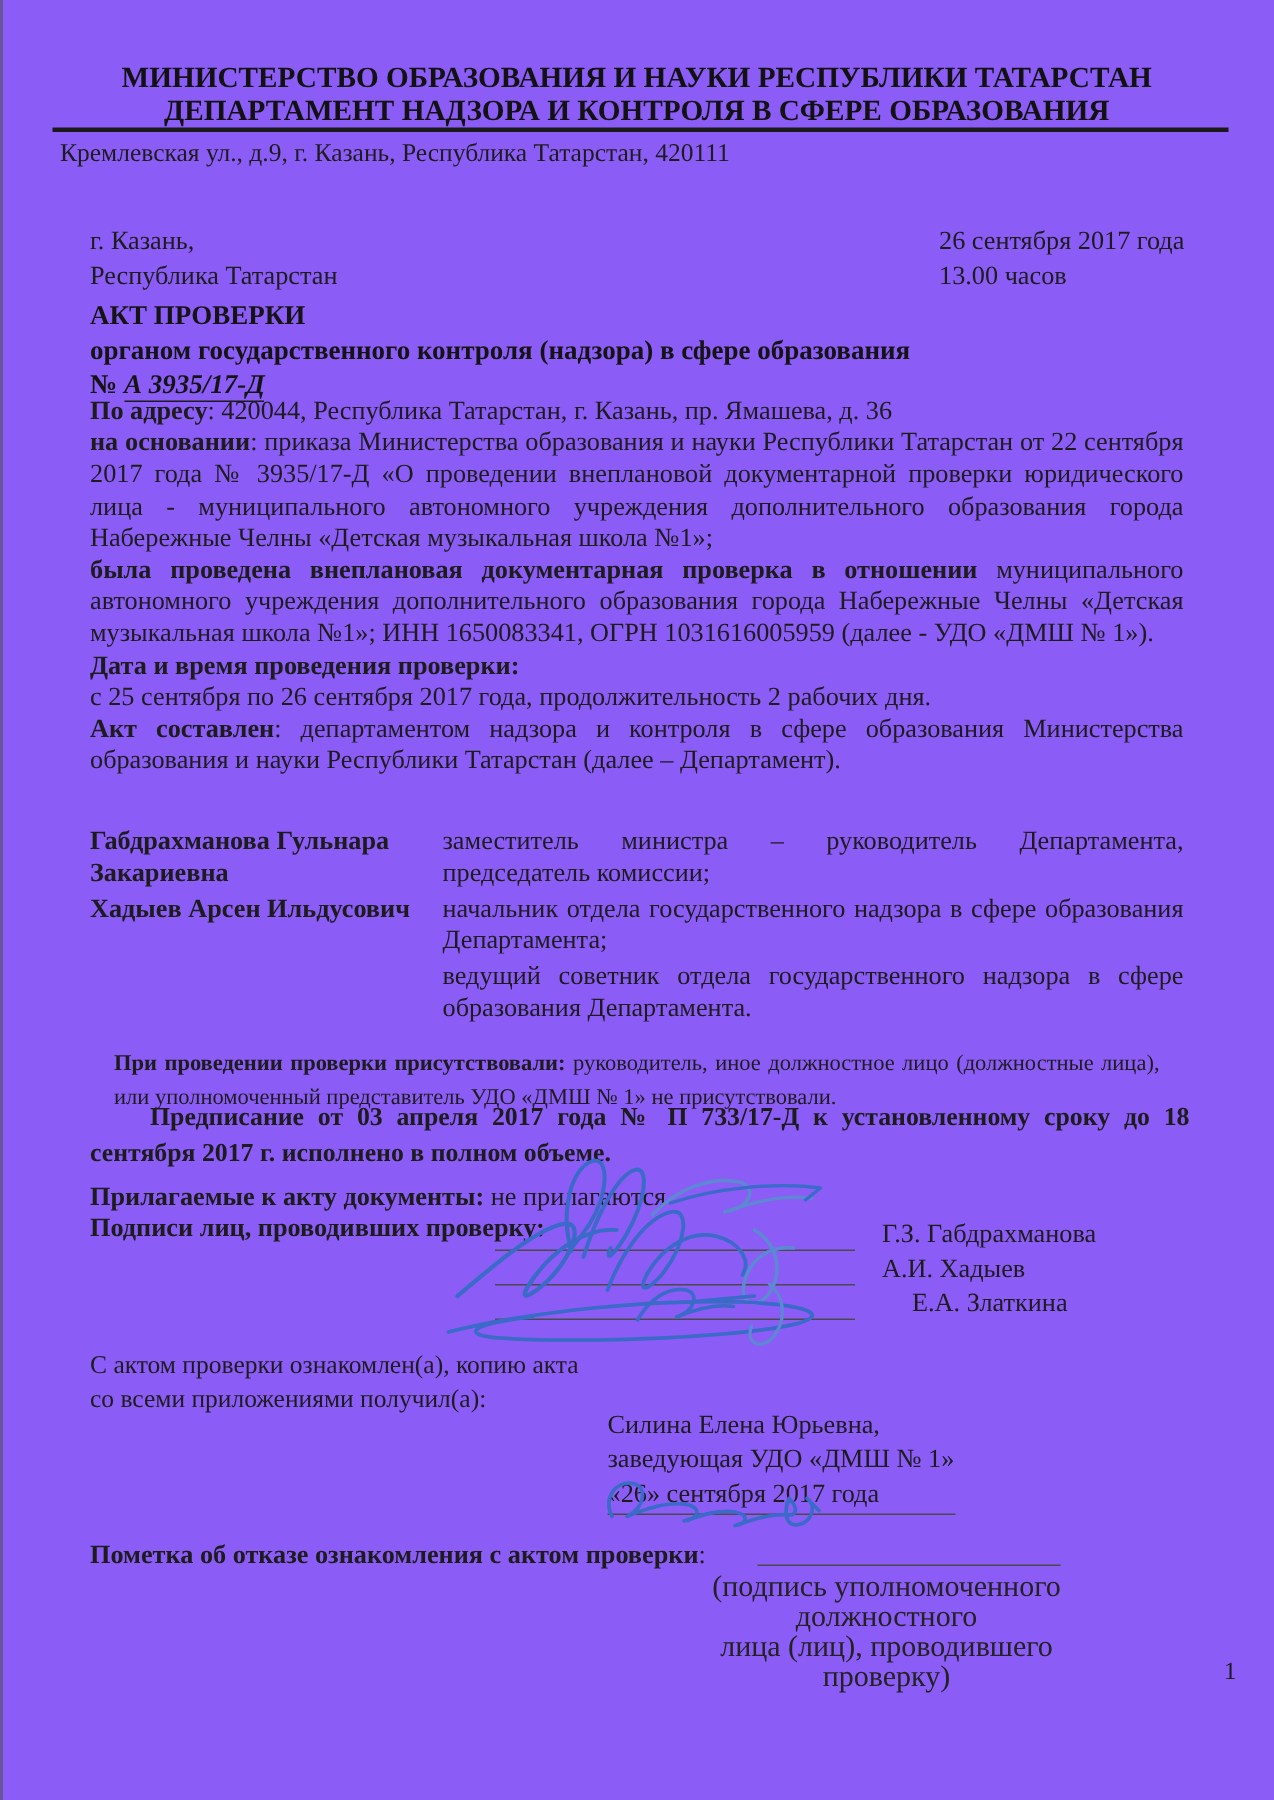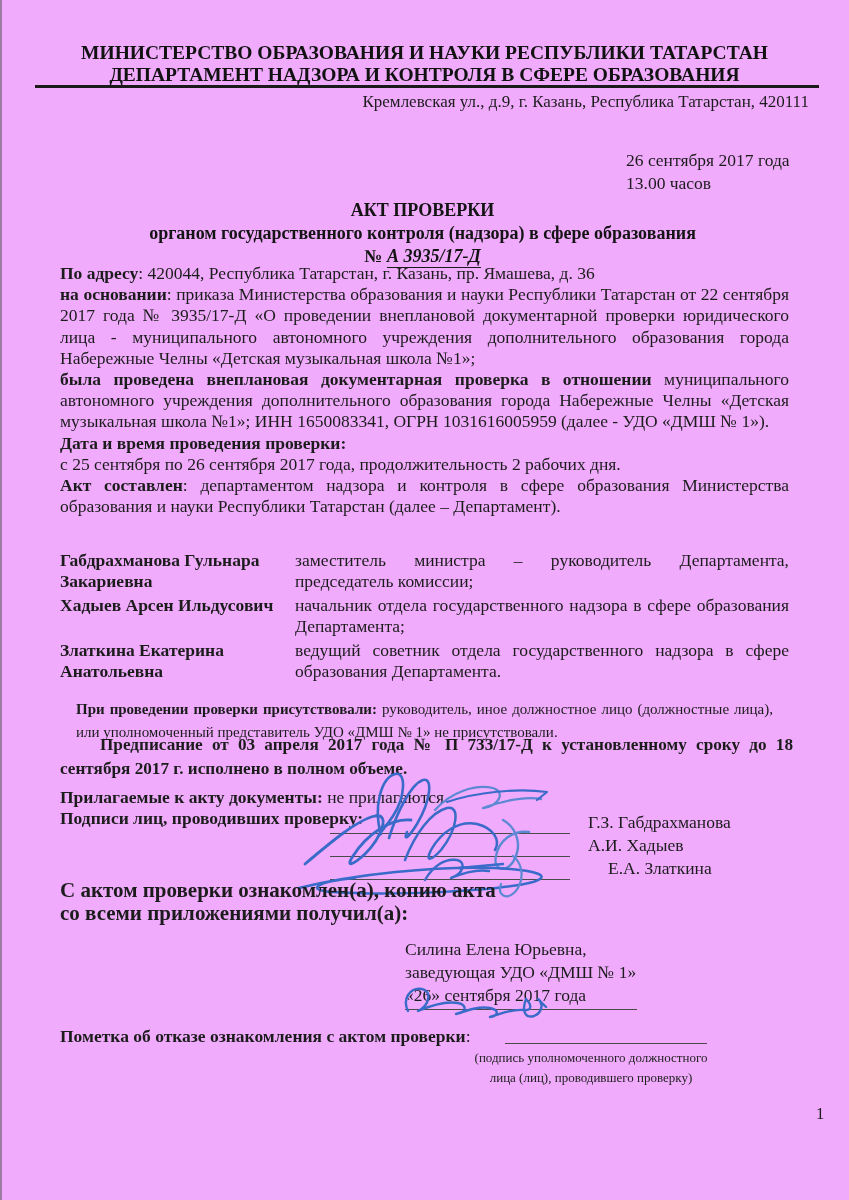--- a/index.html
+++ b/index.html
@@ -1,40 +1,40 @@
 <!DOCTYPE html>
 <html lang="ru"><head>
 <meta charset="utf-8">
 <style>
   html,body{margin:0;padding:0;background:#777;}
   .page{
     position:relative;
     width:849px;height:1200px;
     margin:0 auto;
-    background:#f0abfc;
+    background:#8b5cf6;
     font-family:"Liberation Serif","DejaVu Serif",serif;
     color:#1c1c1c;
     overflow:hidden;
   }
   .page::before{
     content:"";position:absolute;left:0;top:0;bottom:0;width:2px;
     background:rgba(75,75,70,.5);
   }
   .abs{position:absolute;}
   .just{text-align:justify;}
   
   .org-names{left:40px;right:40px;top:42px;text-align:center;
     font-weight:bold;font-size:19.5px;line-height:22px;color:#121212;}
   .org-rule{left:35px;right:30px;top:85px;height:3px;background:#1a1a1a;}
-  .org-address{left:40px;right:40px;top:92px;text-align:right;font-size:17px;}
+  .org-address{left:40px;right:40px;top:92px;text-align:left;font-size:17px;}
   
   .meta-place{left:60px;top:149px;font-size:17.5px;line-height:23px;}
   .meta-date{left:626px;top:149px;font-size:17.5px;line-height:23px;}
   
-  .doc-title{left:60px;right:64px;top:199px;text-align:center;
+  .doc-title{left:60px;right:64px;top:199px;
     font-weight:bold;font-size:18px;line-height:23px;color:#141414;}
   .doc-title .num u{text-decoration:none;border-bottom:1.6px solid #1c1c1c;padding-bottom:1px;font-style:italic;}
   
   .body-text{left:60px;right:60px;top:263px;font-size:17.5px;line-height:21.2px;}
   .body-text p{margin:0;}
   
   .insp-heading{left:60px;top:524px;font-size:17.5px;font-weight:bold;}
   .insp-row{left:60px;right:60px;height:44px;font-size:17.5px;line-height:21.2px;}
   .insp-name{position:absolute;left:0;top:0;width:225px;font-weight:bold;}
   .insp-role{position:absolute;left:235px;right:0;top:0;text-align:justify;}
@@ -43,45 +43,49 @@
     font-weight:bold;text-indent:40px;margin:0;}
   .attachments{left:60px;right:60px;top:787px;font-size:17.5px;margin:0;}
   
   .sig-heading{left:60px;top:808px;font-size:17.5px;font-weight:bold;}
   .sig-line{height:0;border-top:1.6px solid #4a4a4a;width:240px;left:330px;}
   .sig-line.l1{top:833px;} .sig-line.l2{top:856px;} .sig-line.l3{top:879px;}
   .sig-name{left:588px;font-size:17.5px;}
   .sig-name.n1{top:812px;} .sig-name.n2{top:835px;} .sig-name.n3{top:858px;margin-left:20px;}
   .sig-svg{left:285px;top:768px;pointer-events:none;}
   
-  .ack{left:60px;top:879px;font-size:21px;line-height:23px;font-weight:bold;}
+  .ack{left:60px;top:898px;font-size:17px;line-height:23px;font-weight:normal;}
   .recipient{left:405px;top:938px;font-size:17.5px;line-height:23px;}
   .recipient-line{left:405px;top:1009px;width:232px;height:0;border-top:1.6px solid #4a4a4a;}
   .recipient-svg{left:396px;top:981px;pointer-events:none;}
   
   .refusal-label{left:60px;top:1026px;font-size:17.5px;}
   .refusal-line{left:505px;top:1043px;width:202px;height:0;border-top:1.6px solid #4a4a4a;}
   .refusal-caption{left:455px;top:1048px;width:272px;text-align:center;
-    font-size:13px;line-height:20px;color:#222;}
+    font-size:20px;line-height:20px;color:#222;}
   .page-num{left:816px;top:1104px;font-size:16.5px;}
   .sig-stroke{fill:none;stroke:#3a6bc8;stroke-linecap:round;stroke-linejoin:round;}
   .sig-stroke.light{stroke:#5d89d4;}
 </style>
 </head>
 <body>
 
 <div class="page">
 
   <div class="abs org-names">
     <div>МИНИСТЕРСТВО ОБРАЗОВАНИЯ И НАУКИ РЕСПУБЛИКИ ТАТАРСТАН</div>
     <div>ДЕПАРТАМЕНТ НАДЗОРА И КОНТРОЛЯ В СФЕРЕ ОБРАЗОВАНИЯ</div>
   </div>
   <div class="abs org-rule"></div>
   <div class="abs org-address">Кремлевская ул., д.9, г. Казань, Республика Татарстан, 420111</div>
 
+  <div class="abs meta-place">
+    <div>г. Казань,</div>
+    <div>Республика Татарстан</div>
+  </div>
   <div class="abs meta-date">
     <div>26 сентября 2017 года</div>
     <div>13.00 часов</div>
   </div>
 
   <div class="abs doc-title">
     <div>АКТ ПРОВЕРКИ</div>
     <div>органом государственного контроля (надзора) в сфере образования</div>
     <div class="num"><span>№ </span><u>А 3935/17-Д</u></div>
   </div>
@@ -97,21 +101,20 @@
 
   <div class="abs insp-row" style="top:550px;">
     <div class="insp-name">Габдрахманова Гульнара Закариевна</div>
     <div class="insp-role">заместитель министра – руководитель Департамента, председатель комиссии;</div>
   </div>
   <div class="abs insp-row" style="top:595px;">
     <div class="insp-name">Хадыев Арсен Ильдусович</div>
     <div class="insp-role">начальник отдела государственного надзора в сфере образования Департамента;</div>
   </div>
   <div class="abs insp-row" style="top:640px;">
-    <div class="insp-name">Златкина Екатерина Анатольевна</div>
     <div class="insp-role">ведущий советник отдела государственного надзора в сфере образования Департамента.</div>
   </div>
 
   <p class="abs presence just"><b>При проведении проверки присутствовали:</b><span> руководитель, иное должностное лицо (должностные лица), или уполномоченный представитель УДО «ДМШ № 1» не присутствовали.</span></p>
 
   <p class="abs prescription just">Предписание от 03 апреля 2017 года № П 733/17-Д к установленному сроку до 18 сентября 2017 г. исполнено в полном объеме.</p>
 
   <p class="abs attachments"><b>Прилагаемые к акту документы:</b><span> не прилагаются</span></p>
 
   <div class="abs sig-heading">Подписи лиц, проводивших проверку:</div>

